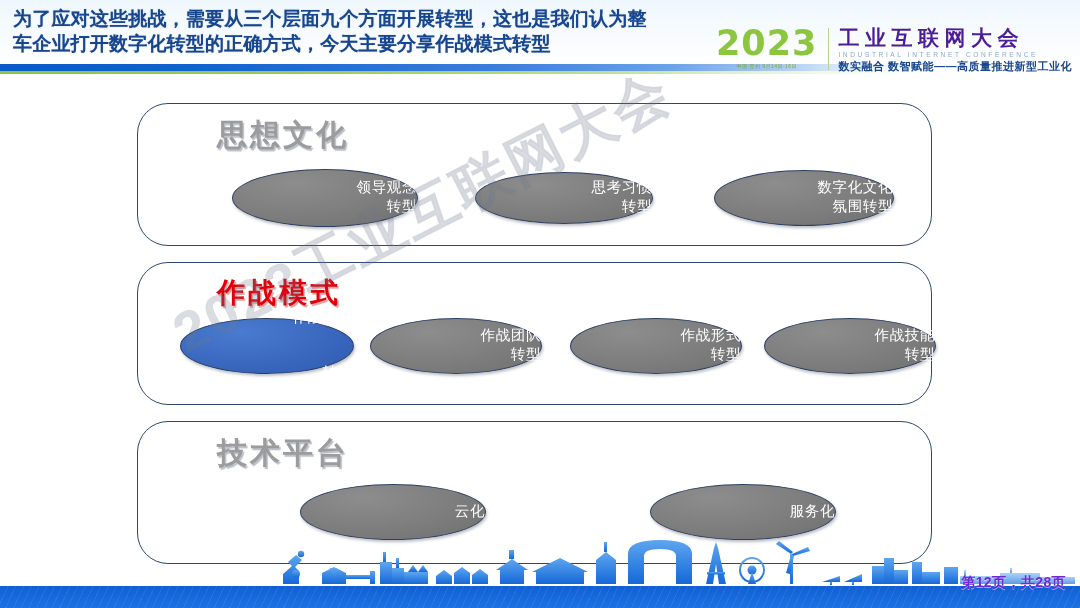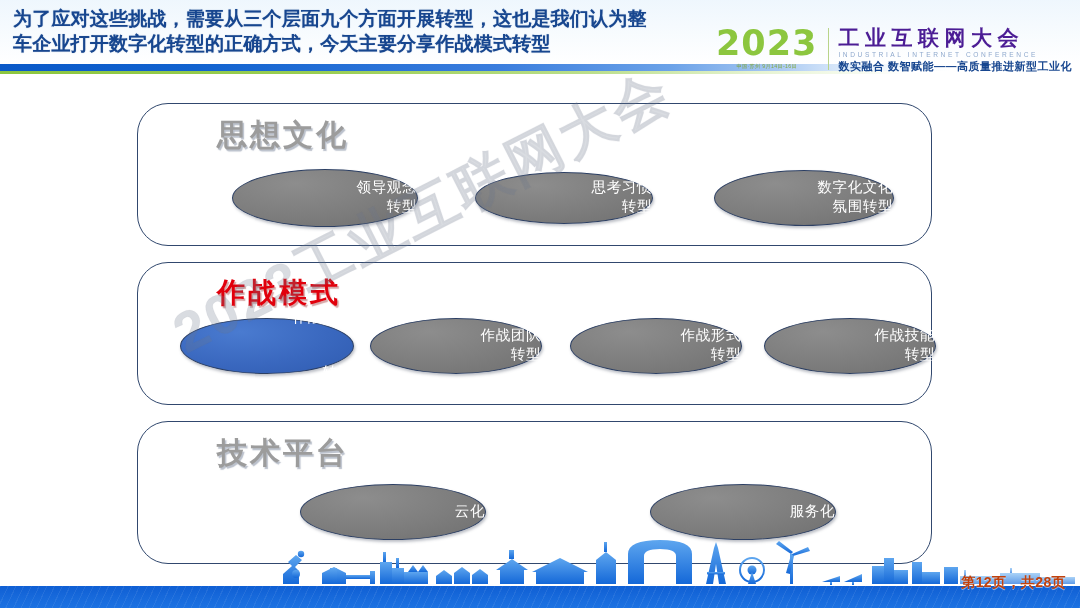--- a/index.html
+++ b/index.html
@@ -122,21 +122,21 @@
   #footer-band{
     position:absolute;left:0;bottom:0;width:1080px;height:22px;
     background:linear-gradient(to bottom,#0f5fd4 0%,#1668da 45%,#1c72e2 100%);
   }
   #footer-band:after{
     content:"";position:absolute;inset:0;
     background:repeating-linear-gradient(115deg,rgba(255,255,255,.07) 0 1px,rgba(255,255,255,0) 1px 7px);
   }
   #page-number{
     position:absolute;right:14px;bottom:16px;
-    font-size:14px;color:#c2410c;font-weight:bold;
+    font-size:14px;color:#6d28d9;font-weight:bold;
     letter-spacing:.4px;white-space:nowrap;
     text-shadow:0 1px 0 rgba(255,255,255,.5);
     text-align:center;
   }
 </style>
 </head>
 <body>
 
 <div id="slide">
 

